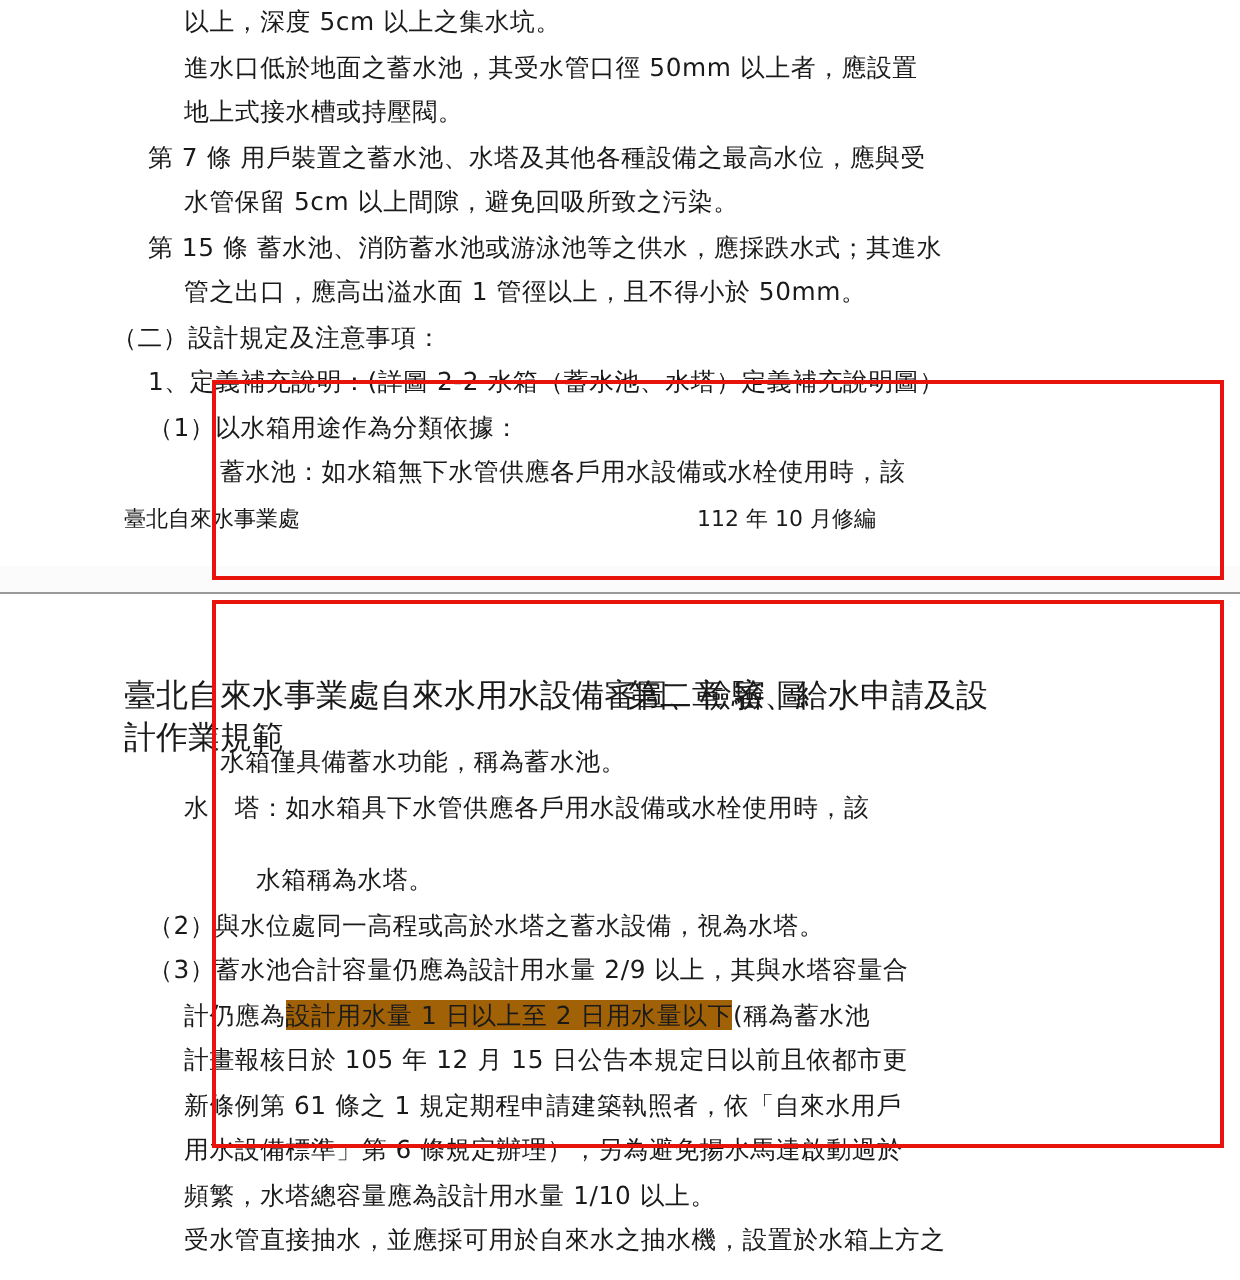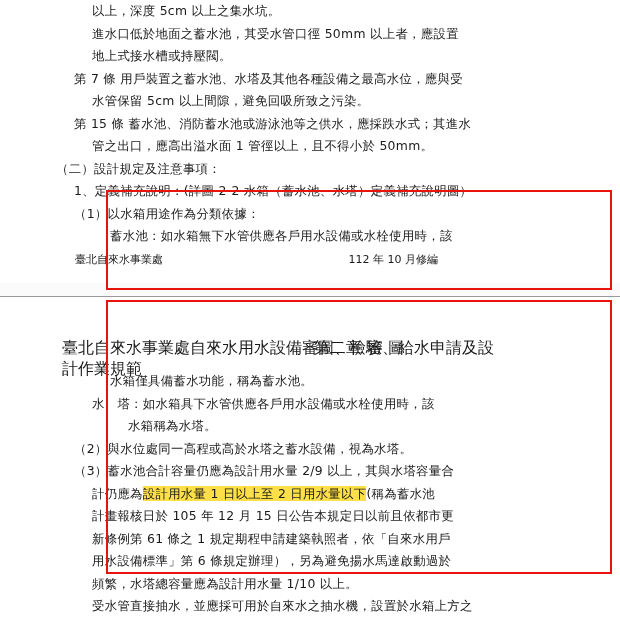--- a/index.html
+++ b/index.html
@@ -31,32 +31,32 @@
     position: absolute;
     box-sizing: border-box;
   }
   .line {
     white-space: nowrap;
   }
   .ind1 { padding-left: 0px; }
   .ind2 { padding-left: 18px; }
   .ind3 { padding-left: 36px; }
   .ind4 { padding-left: 54px; }
-  .ind5 { padding-left: 72px; }
+  .ind5 { padding-left: 72px; margin-top: 14px; }
 
   
   .footer-row {
     position: absolute;
     width: 100%;
     font-size: 11px;
     color: #1a1a1a;
     display: flex;
     align-items: baseline;
   }
-  .footer-left { position: absolute; left: 62px; margin-left: 13px; }
+  .footer-left { position: absolute; left: 62px; }
   .footer-center { position: absolute; left: 298px; }
   .footer-right { position: absolute; right: 58px; margin-left: 44px; }
 
   .header-row {
     position: absolute;
     font-size: 16px;
     color: #1a1a1a;
   }
   .header-left { left: 62px; }
   .header-right { right: 92px; }
@@ -78,21 +78,21 @@
 
   
   .redbox {
     position: absolute;
     border: 2px solid #e8140c;
     pointer-events: none;
   }
 
   
   .hl {
-    background: #fde047;
+    background: #a16207;
   }
 
   .small-num { font-family: "DejaVu Sans", sans-serif; margin-top: 32px; }
 </style>
 </head>
 <body>
 
 <div class="page">
 
   <div class="block doc-text" style="left:56px; top:0px; width:560px;">

